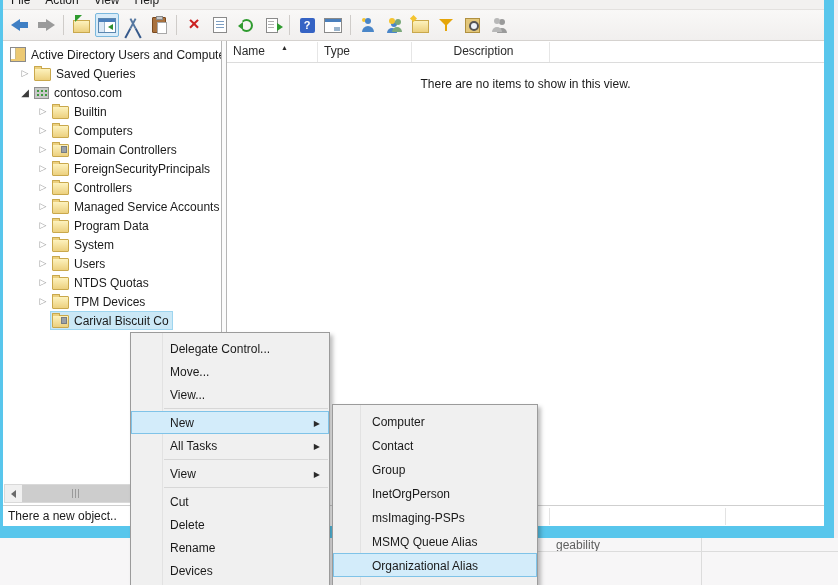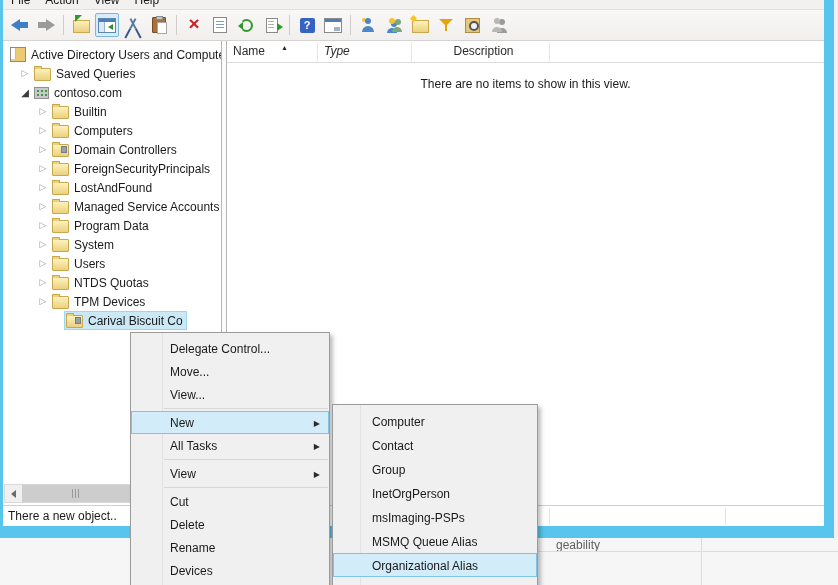--- a/index.html
+++ b/index.html
@@ -257,21 +257,21 @@
         <span class="expander">▷</span>
         <span class="row-inner">
           <span class="ic folder-icon"></span>
           <span class="label">ForeignSecurityPrincipals</span>
         </span>
       </div>
       <div class="tree-row" style="padding-left: 33px;">
         <span class="expander">▷</span>
         <span class="row-inner">
           <span class="ic folder-icon"></span>
-          <span class="label">LostAndFound</span>
+          <span class="label">Controllers</span>
         </span>
       </div>
       <div class="tree-row" style="padding-left: 33px;">
         <span class="expander">▷</span>
         <span class="row-inner">
           <span class="ic folder-icon"></span>
           <span class="label">Managed Service Accounts</span>
         </span>
       </div>
       <div class="tree-row" style="padding-left: 33px;">
@@ -302,38 +302,38 @@
           <span class="label">NTDS Quotas</span>
         </span>
       </div>
       <div class="tree-row" style="padding-left: 33px;">
         <span class="expander">▷</span>
         <span class="row-inner">
           <span class="ic folder-icon"></span>
           <span class="label">TPM Devices</span>
         </span>
       </div>
-      <div class="tree-row selected" style="padding-left: 47px;">
+      <div class="tree-row selected" style="padding-left: 33px;">
         <span class="expander"></span>
         <span class="row-inner">
           <span class="ic ou-folder-icon"></span>
           <span class="label">Carival Biscuit Co</span>
         </span>
       </div>
     </div>
   <div id="hscroll">
     <div id="hscroll-left-btn"></div>
     <div id="hscroll-thumb"></div>
   </div>
 </div>
 <div class="abs" id="pane-divider"></div>
 <div class="abs" id="list-pane">
   <div id="list-header">
       <div class="col-header" style="width: 91px;">Name<span class="sort-caret">▲</span></div>
-      <div class="col-header" style="width: 94px; font-style: italic;">Type</div>
+      <div class="col-header" style="width: 94px;">Type</div>
       <div class="col-header" style="width: 138px; text-align: center;">Description</div>
     </div>
   <div id="empty-msg">There are no items to show in this view.</div>
 </div>
 
 <div class="abs" id="statusbar">
   <span>There a new object..</span>
   <span class="status-sep" style="left:546px"></span>
   <span class="status-sep" style="left:722px"></span>
 </div>

